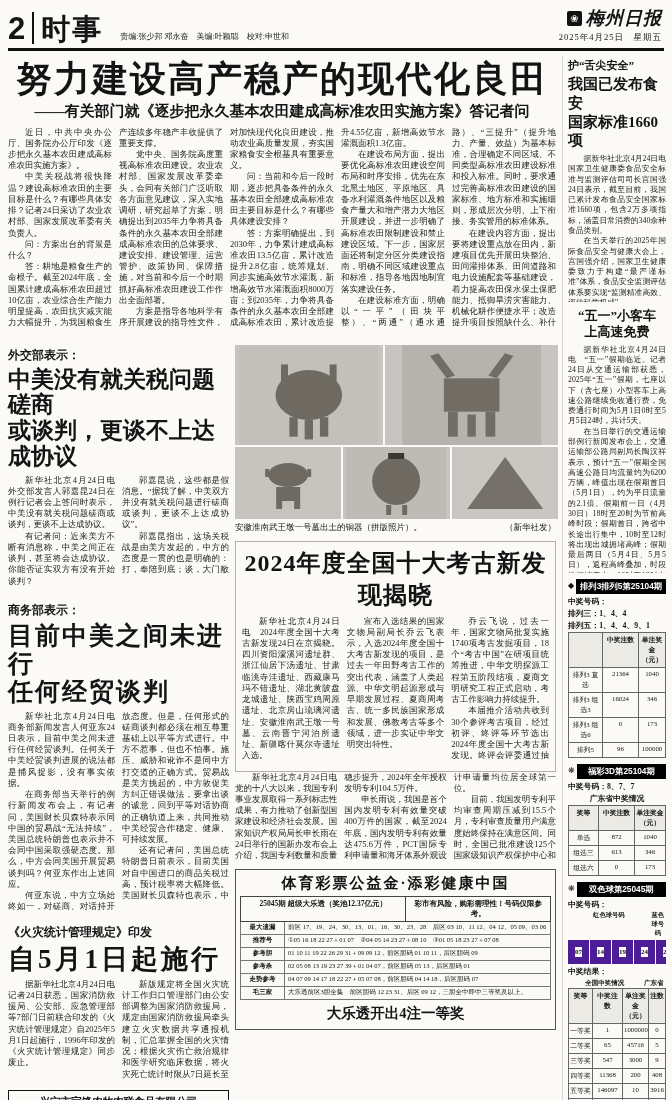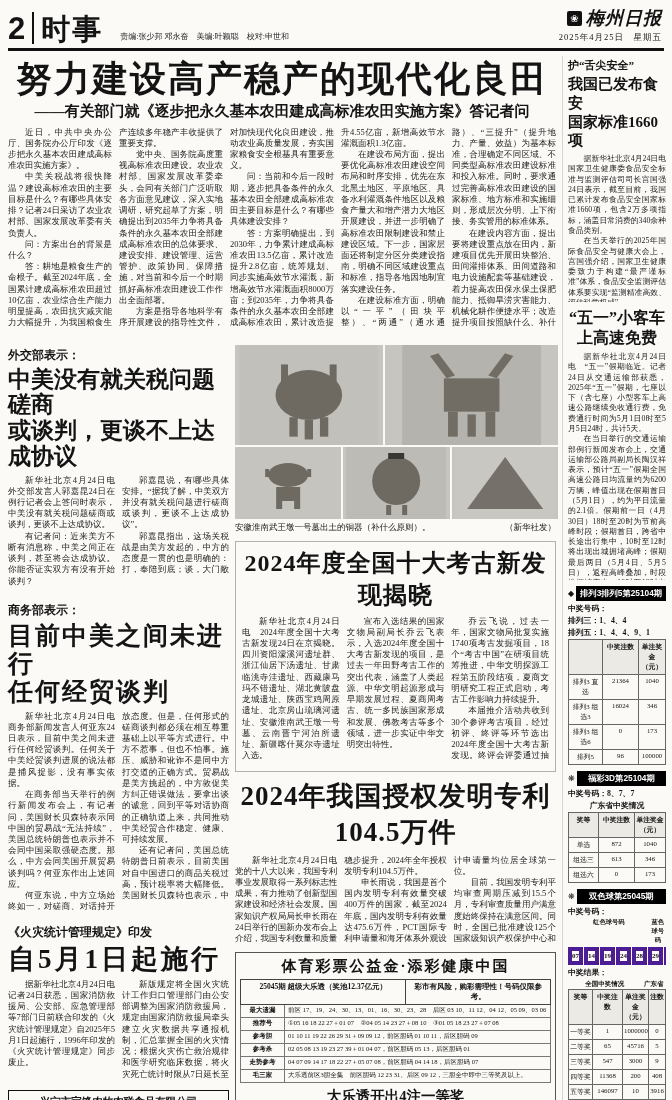--- a/index.html
+++ b/index.html
@@ -67,38 +67,38 @@
   .dlt-rows .trow{display:grid;grid-template-columns:44px 1fr;border:1px solid #777;border-top:none;font-size:6.5px;}
   .dlt-rows .tcell{padding:1.5px 3px;text-indent:0;}
   .dlt-rows .tcell:first-child{border-right:1px solid #777;text-align:center;font-weight:bold;}
   .dlt-sub{font-size:14.5px;font-weight:900;text-align:center;margin:4px 0 3px;}
   
   .side{font-size:8px;border-left:1px solid #d8d5cd;padding-left:5px;box-sizing:border-box;overflow:hidden;}
   .side .kicker{font-size:11px;margin:2px 0 2px;}
   .side-title{font-size:15px;font-weight:900;line-height:1.25;white-space:pre-line;margin:0 0 4px;}
   .side .body{font-size:7.8px;}
   .fs-body{height:148px;}
-  .md-title{font-size:16px;text-align:center;margin-top:6px;}
+  .md-title{font-size:13px;text-align:center;margin-top:6px;}
   .md-body{height:228px;}
   .lot-bar{display:flex;align-items:center;gap:2px;margin:6px 0 2px;}
   .lot-ico{font-size:8px;line-height:1;}
   .bar-label{flex:1;background:#000000;color:#fff;font-size:8.3px;font-weight:bold;text-align:center;
              padding:2px 0;letter-spacing:0;font-family:"Liberation Sans",sans-serif;}
   .win-line{font-size:7.8px;font-weight:bold;margin:1px 0;text-indent:0;}
   .mini .trow{display:grid;border:1px solid #666;border-top:none;font-size:6.8px;}
   .mini .trow:first-child{border-top:1px solid #666;font-weight:bold;background:#eceae4;}
   .mini .tcell{padding:2px 1px;text-align:center;border-right:1px solid #666;overflow:hidden;}
   .mini .tcell:last-child{border-right:none;}
   .pl-t .trow{grid-template-columns:34px 36px 1fr;}
   .f3-t .trow{grid-template-columns:30px 36px 1fr;}
   .ssq-t .trow{grid-template-columns:24px 30px 1fr 16px;}
   .ssq-t{font-size:6px;}
   .grp{display:grid;grid-template-columns:3fr 1fr;font-size:6.5px;font-weight:bold;text-align:center;margin-top:2px;}
   .balls{display:flex;gap:1px;margin:2px 0;}
-  .ball{flex:1;border:4px solid #4c1d95;text-align:center;font-size:7px;padding:1px 0;font-weight:bold;}
+  .ball{flex:1;border:7px solid #4c1d95;text-align:center;font-size:7px;padding:1px 0;font-weight:bold;}
   .ball.blue{background:#d9d9d9;}
   .ball-hd{display:grid;grid-template-columns:6fr 1.2fr;font-size:6.3px;text-align:center;font-weight:bold;}
 </style>
 </head>
 <body>
 
 <div class="page">
 
   <div class="hdr">
     <div class="hdr-left">
@@ -142,21 +142,21 @@
       <div class="row2">
 
         <div>
           <article class="sec">
             <div class="kicker">外交部表示：</div>
             <h2 class="sec-title fm-title">中美没有就关税问题磋商
 或谈判，更谈不上达成协议</h2>
             <div class="body cols2 fm-body">
                 <p>新华社北京4月24日电　外交部发言人郭嘉昆24日在例行记者会上答问时表示，中美没有就关税问题磋商或谈判，更谈不上达成协议。</p>
                 <p>有记者问：近来美方不断有消息称，中美之间正在谈判，甚至将会达成协议。你能否证实双方有没有开始谈判？</p>
-                <p>郭嘉昆说，有哪些具体安排。“据我了解，中美双方并没有就关税问题进行磋商或谈判，更谈不上达成协议”。</p>
+                <p>郭嘉昆说，这些都是假消息。“据我了解，中美双方并没有就关税问题进行磋商或谈判，更谈不上达成协议”。</p>
                 <p>郭嘉昆指出，这场关税战是由美方发起的，中方的态度是一贯的也是明确的：打，奉陪到底；谈，大门敞开。对话谈判必须是平等、尊重、互惠的。</p>
               </div>
           </article>
 
           <article class="sec">
             <div class="kicker">商务部表示：</div>
             <h2 class="sec-title mc-title">目前中美之间未进行
 任何经贸谈判</h2>
             <div class="body cols2 mc-body">
                 <p>新华社北京4月24日电　商务部新闻发言人何亚东24日表示，目前中美之间未进行任何经贸谈判。任何关于中美经贸谈判进展的说法都是捕风捉影，没有事实依据。</p>
@@ -228,37 +228,36 @@
                 </div>
                 <div class="ph">
                   <svg viewBox="0 0 100 72">
                       <rect width="100" height="72" fill="#c9c7c1"></rect>
                       <path d="M50 10 L88 62 L12 62 Z" fill="#75716a"></path>
                     </svg>
                 </div>
               </div>
             </div>
             <figcaption class="caption">
-              <span>安徽淮南武王墩一号墓出土的铜器（补什么原则）。</span>
+              <span>安徽淮南武王墩一号墓出土的铜器（拼版照片）。</span>
               <span>（新华社发）</span>
             </figcaption>
           </figure>
 
           <article class="boxed">
             <h2 class="arch-title">2024年度全国十大考古新发现揭晓</h2>
             <div class="body cols3 arch-body">
                 <p>新华社北京4月24日电　2024年度全国十大考古新发现24日在京揭晓。四川资阳濛溪河遗址群、浙江仙居下汤遗址、甘肃临洮寺洼遗址、西藏康马玛不错遗址、湖北黄陂盘龙城遗址、陕西宝鸡周原遗址、北京房山琉璃河遗址、安徽淮南武王墩一号墓、云南晋宁河泊所遗址、新疆喀什莫尔寺遗址入选。</p>
                 <p>宣布入选结果的国家文物局副局长乔云飞表示，入选2024年度全国十大考古新发现的项目，是过去一年田野考古工作的突出代表，涵盖了人类起源、中华文明起源形成与早期发展过程、夏商周考古、统一多民族国家形成和发展、佛教考古等多个领域，进一步实证中华文明突出特性。</p>
                 <p>乔云飞说，过去一年，国家文物局批复实施1740项考古发掘项目，18个“考古中国”在研项目统筹推进，中华文明探源工程第五阶段结项，夏商文明研究工程正式启动，考古工作影响力持续提升。</p>
                 <p>本届推介活动共收到30个参评考古项目，经过初评、终评等环节选出2024年度全国十大考古新发现。终评会评委通过抽签方式从评审委员会专家库中随机抽取产生，21位评委分别来自中国社会科学院考古研究所、中国科学院古脊椎动物与古人类研究所、北京大学等单位。</p>
               </div>
           </article>
 
           <article>
-            <h2 class="pat-title">2024年我国授权发明专利104.5万件</h2>
             <div class="body cols3 pat-body">
                 <p>新华社北京4月24日电　党的十八大以来，我国专利事业发展取得一系列标志性成果，有力推动了创新型国家建设和经济社会发展。国家知识产权局局长申长雨在24日举行的国新办发布会上介绍，我国专利数量和质量稳步提升，2024年全年授权发明专利104.5万件。</p>
                 <p>申长雨说，我国是首个国内发明专利有效量突破400万件的国家，截至2024年底，国内发明专利有效量达475.6万件，PCT国际专利申请量和海牙体系外观设计申请量均位居全球第一位。</p>
                 <p>目前，我国发明专利平均审查周期压减到15.5个月，专利审查质量用户满意度始终保持在满意区间。同时，全国已批准建设125个国家级知识产权保护中心和快速维权中心，为专利保护提供了便捷、高效、低成本的维权渠道。</p>
               </div>
           </article>
 
           <div class="lotbox">
             <div class="lot-banner">体育彩票公益金·添彩健康中国</div>
             <div class="dlt-head">

